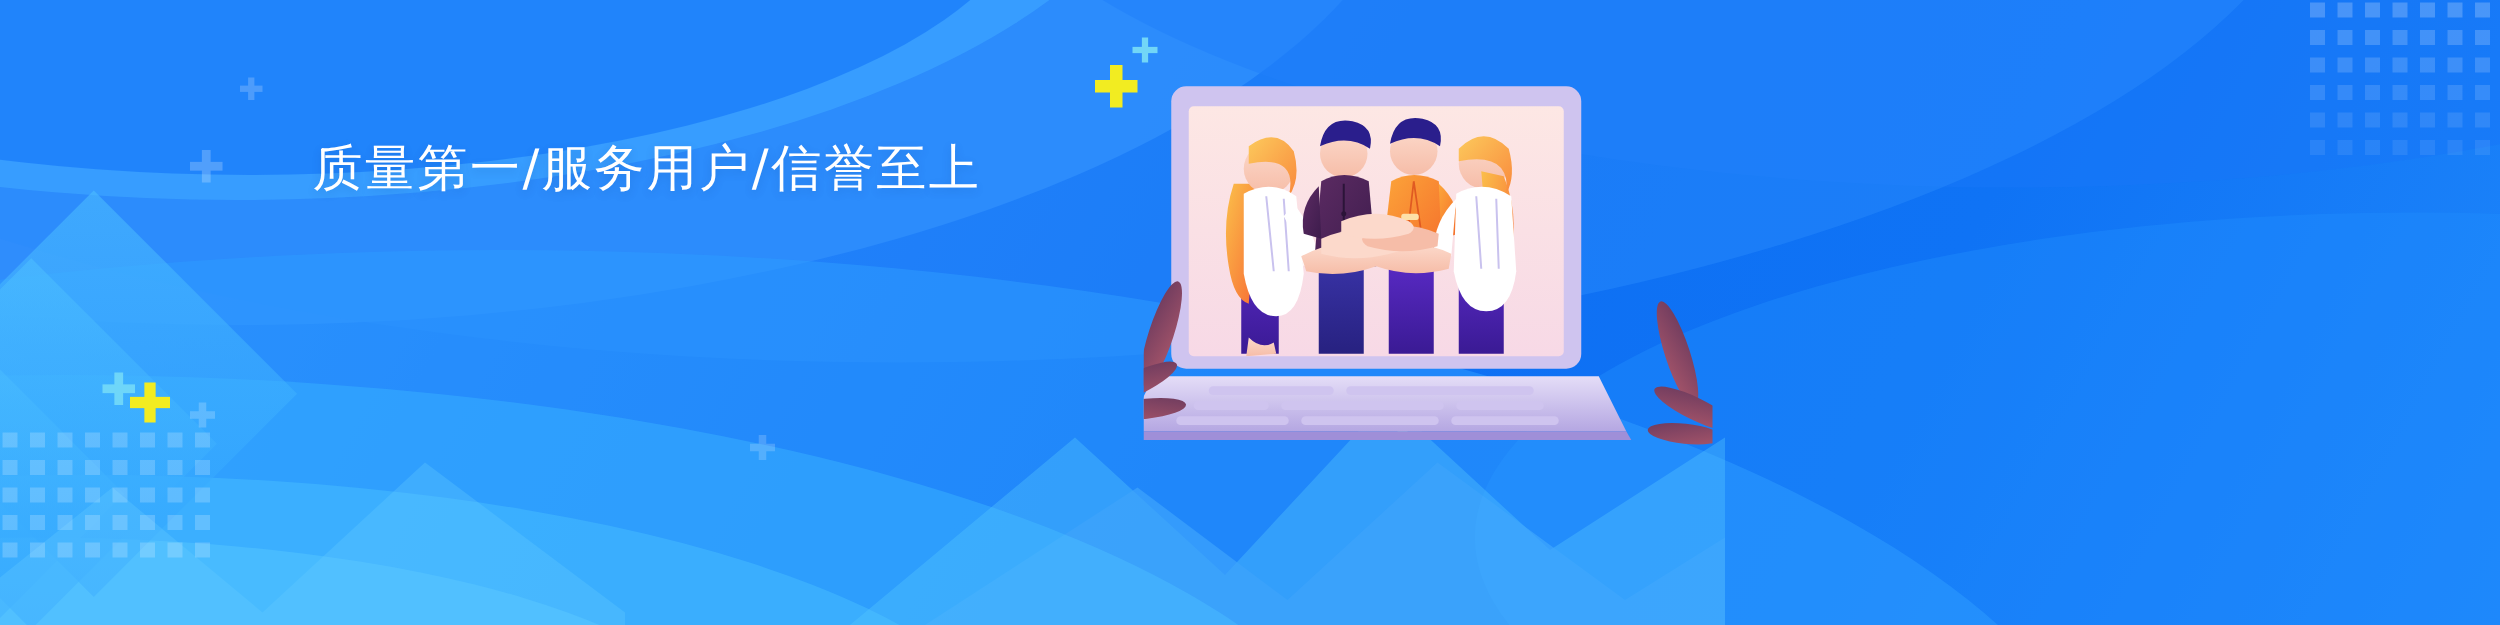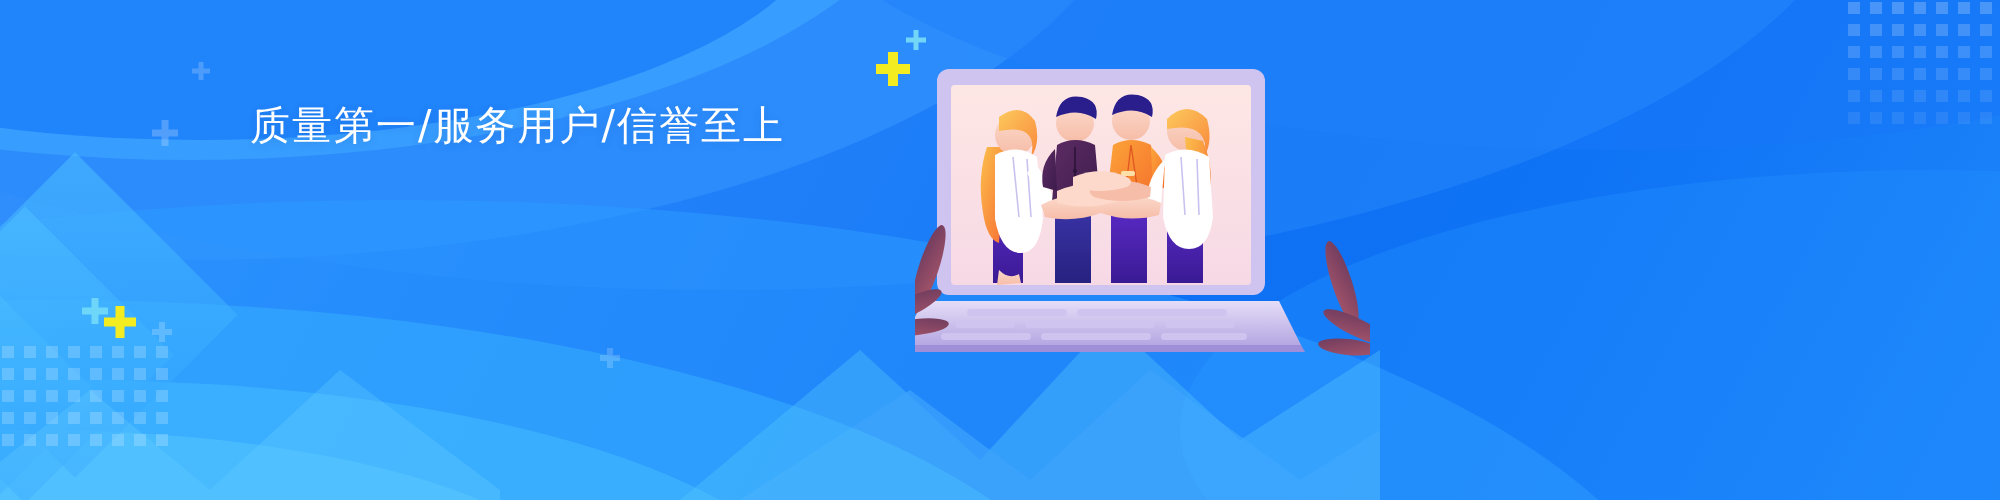--- a/index.html
+++ b/index.html
@@ -49,21 +49,21 @@
 
   
   .copy{position:absolute;left:250px;top:95px;width:640px;}
   .title{
     color:#ffffff;font-size:78px;line-height:86px;font-weight:bold;
     letter-spacing:4px;white-space:nowrap;
     font-family:"DejaVu Sans","Liberation Sans",sans-serif;
     text-shadow:0 2px 10px rgba(2,50,120,.18);
   }
   .subtitle{
-    margin-top:6px;color:#ffffff;font-size:40px;line-height:48px;
+    margin-top:16px;color:#ffffff;font-size:40px;line-height:48px;
     letter-spacing:2px;white-space:nowrap;font-weight:500;
     font-family:"DejaVu Sans","Liberation Sans",sans-serif;
     text-shadow:0 2px 8px rgba(2,50,120,.16);
   }
 
   
   .laptop{position:absolute;left:915px;top:55px;width:430px;height:300px;}
   .leafgrp{position:absolute;pointer-events:none;}
 </style>
 </head>

